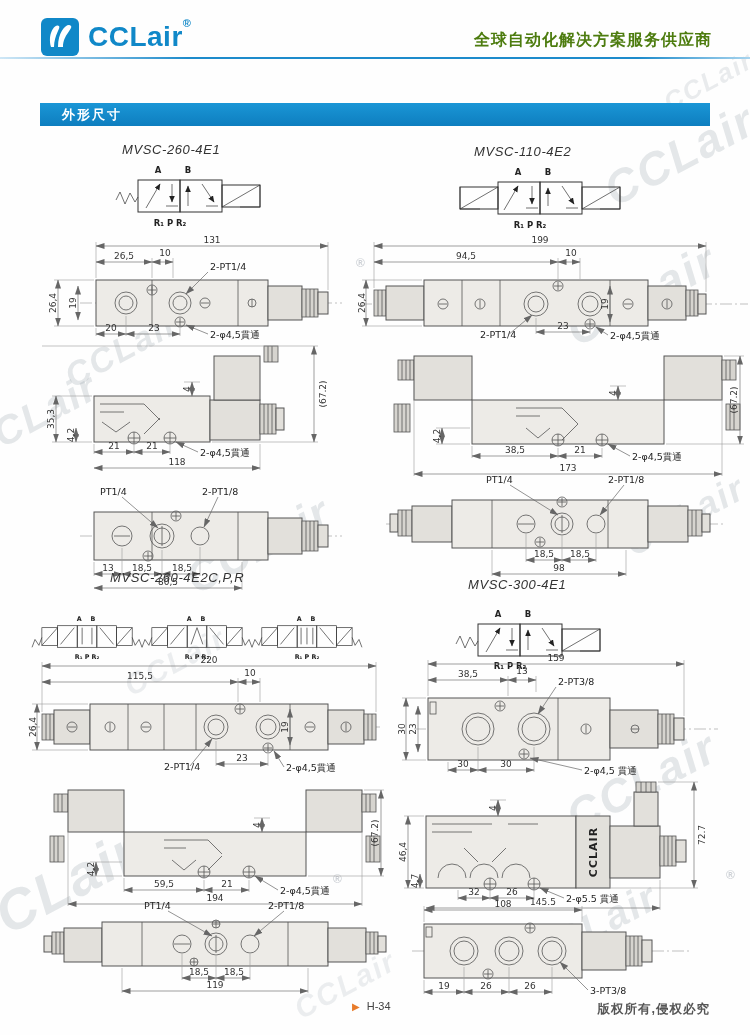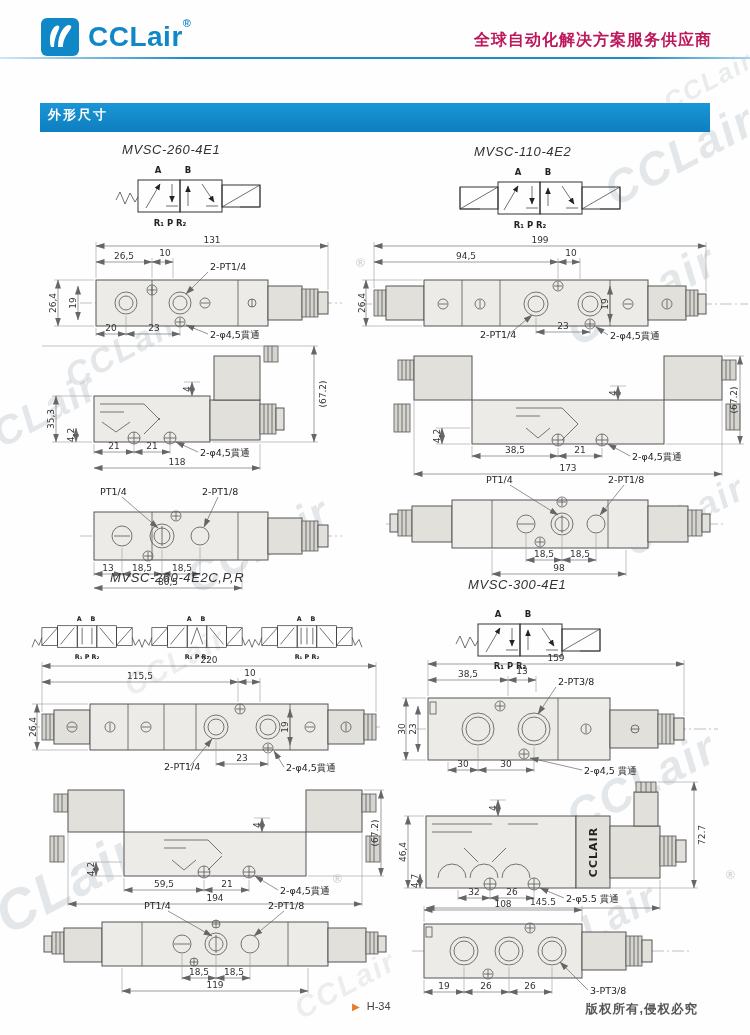--- a/index.html
+++ b/index.html
@@ -2,27 +2,27 @@
 <html><head>
 <meta charset="utf-8">
 <style>
   html,body{margin:0;padding:0;background:#e9e9e9;}
   .page{position:relative;width:750px;height:1035px;background:#fefefe;margin:0 auto;
         font-family:"Liberation Sans","DejaVu Sans",sans-serif;overflow:hidden;}
   
   .hdr-logo{position:absolute;left:40px;top:17px;display:flex;align-items:flex-start;}
   .hdr-word{font-size:28px;font-weight:bold;color:#1088c8;letter-spacing:.5px;margin-left:8px;line-height:40px;}
   .hdr-reg{font-size:11px;color:#1088c8;font-weight:bold;vertical-align:top;}
-  .hdr-tag{position:absolute;right:38px;top:30px;font-size:16px;font-weight:bold;color:#be185d;letter-spacing:1px;}
+  .hdr-tag{position:absolute;right:38px;top:30px;font-size:16px;font-weight:bold;color:#4d7c0f;letter-spacing:1px;}
   .hline{position:absolute;left:0;top:57px;width:750px;height:2px;
          background:linear-gradient(90deg,#cfe7f6,#1d8bcb 25%,#1d8bcb 85%,#a8d4ee);}
   
-  .banner{position:absolute;left:40px;top:103px;width:670px;height:29px;
+  .banner{position:absolute;left:40px;top:103px;width:670px;height:23px;
           background:linear-gradient(180deg,#1a96d6,#0e7ebf);color:#fff;font-size:13px;
-          font-weight:bold;line-height:24px;padding-left:8px;box-sizing:border-box;letter-spacing:2px;}
+          font-weight:bold;line-height:24px;padding-left:22px;box-sizing:border-box;letter-spacing:2px;}
   
   .dt{position:absolute;font-size:13px;color:#333;letter-spacing:.6px;font-style:italic;}
   
   svg{position:absolute;overflow:visible;}
   svg text{font-family:"DejaVu Sans",sans-serif;}
   .body{fill:#edebe7;stroke:#555;stroke-width:1;}
   .body2{fill:#e2e0db;stroke:#555;stroke-width:1;}
   .rib{fill:#d6d4cf;stroke:#555;stroke-width:.8;}
   .thin{fill:none;stroke:#555;stroke-width:.8;}
   .sym{fill:none;stroke:#333;stroke-width:1;}
@@ -38,21 +38,21 @@
   .bodytxt{font-size:11px;font-weight:bold;fill:#222;letter-spacing:1px;}
   
   .wm{position:absolute;font-weight:bold;color:rgba(125,138,150,.20);transform:rotate(-28deg);
       letter-spacing:2px;pointer-events:none;white-space:nowrap;font-style:italic;}
   .wr{position:absolute;font-size:12px;font-weight:bold;color:rgba(125,138,150,.38);pointer-events:none;}
   .wrb{color:rgba(255,255,255,.55);}
   
   .pgmark{position:absolute;left:352px;top:1000px;display:flex;align-items:center;gap:7px;}
   .tri{color:#e87b2a;font-size:10px;}
   .pgno{font-size:11px;color:#444;}
-  .copyr{position:absolute;right:52px;top:1001px;font-size:12.5px;font-weight:bold;color:#555;letter-spacing:1px;text-align:center;}
+  .copyr{position:absolute;right:40px;top:1001px;font-size:12.5px;font-weight:bold;color:#555;letter-spacing:1px;text-align:center;}
 </style>
 </head>
 <body>
 
 <div class="page">
 
   <svg width="0" height="0" style="position:absolute">
     <defs>
       <marker id="mA" markerWidth="9" markerHeight="6" refX="8.5" refY="3" orient="auto-start-reverse" markerUnits="userSpaceOnUse">
         <path d="M0,0L9,3L0,6Z" fill="#666"></path>

